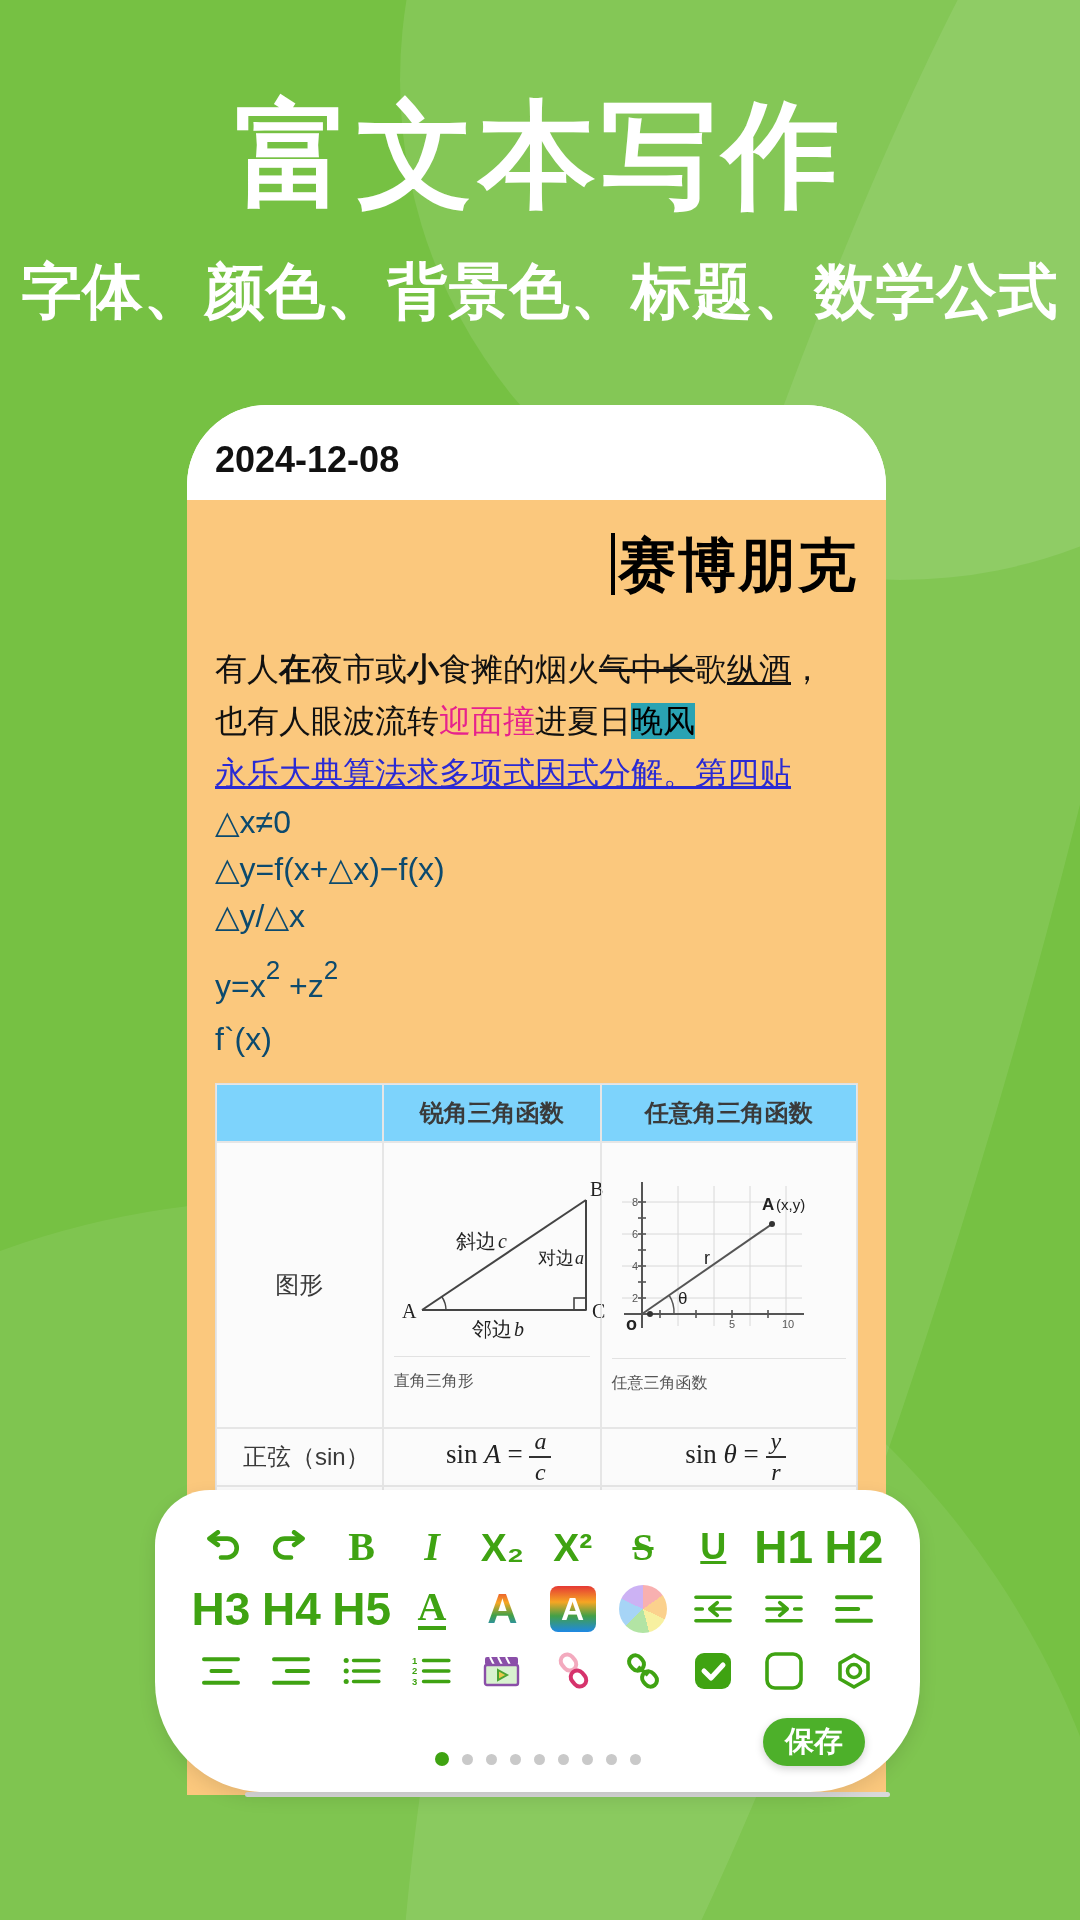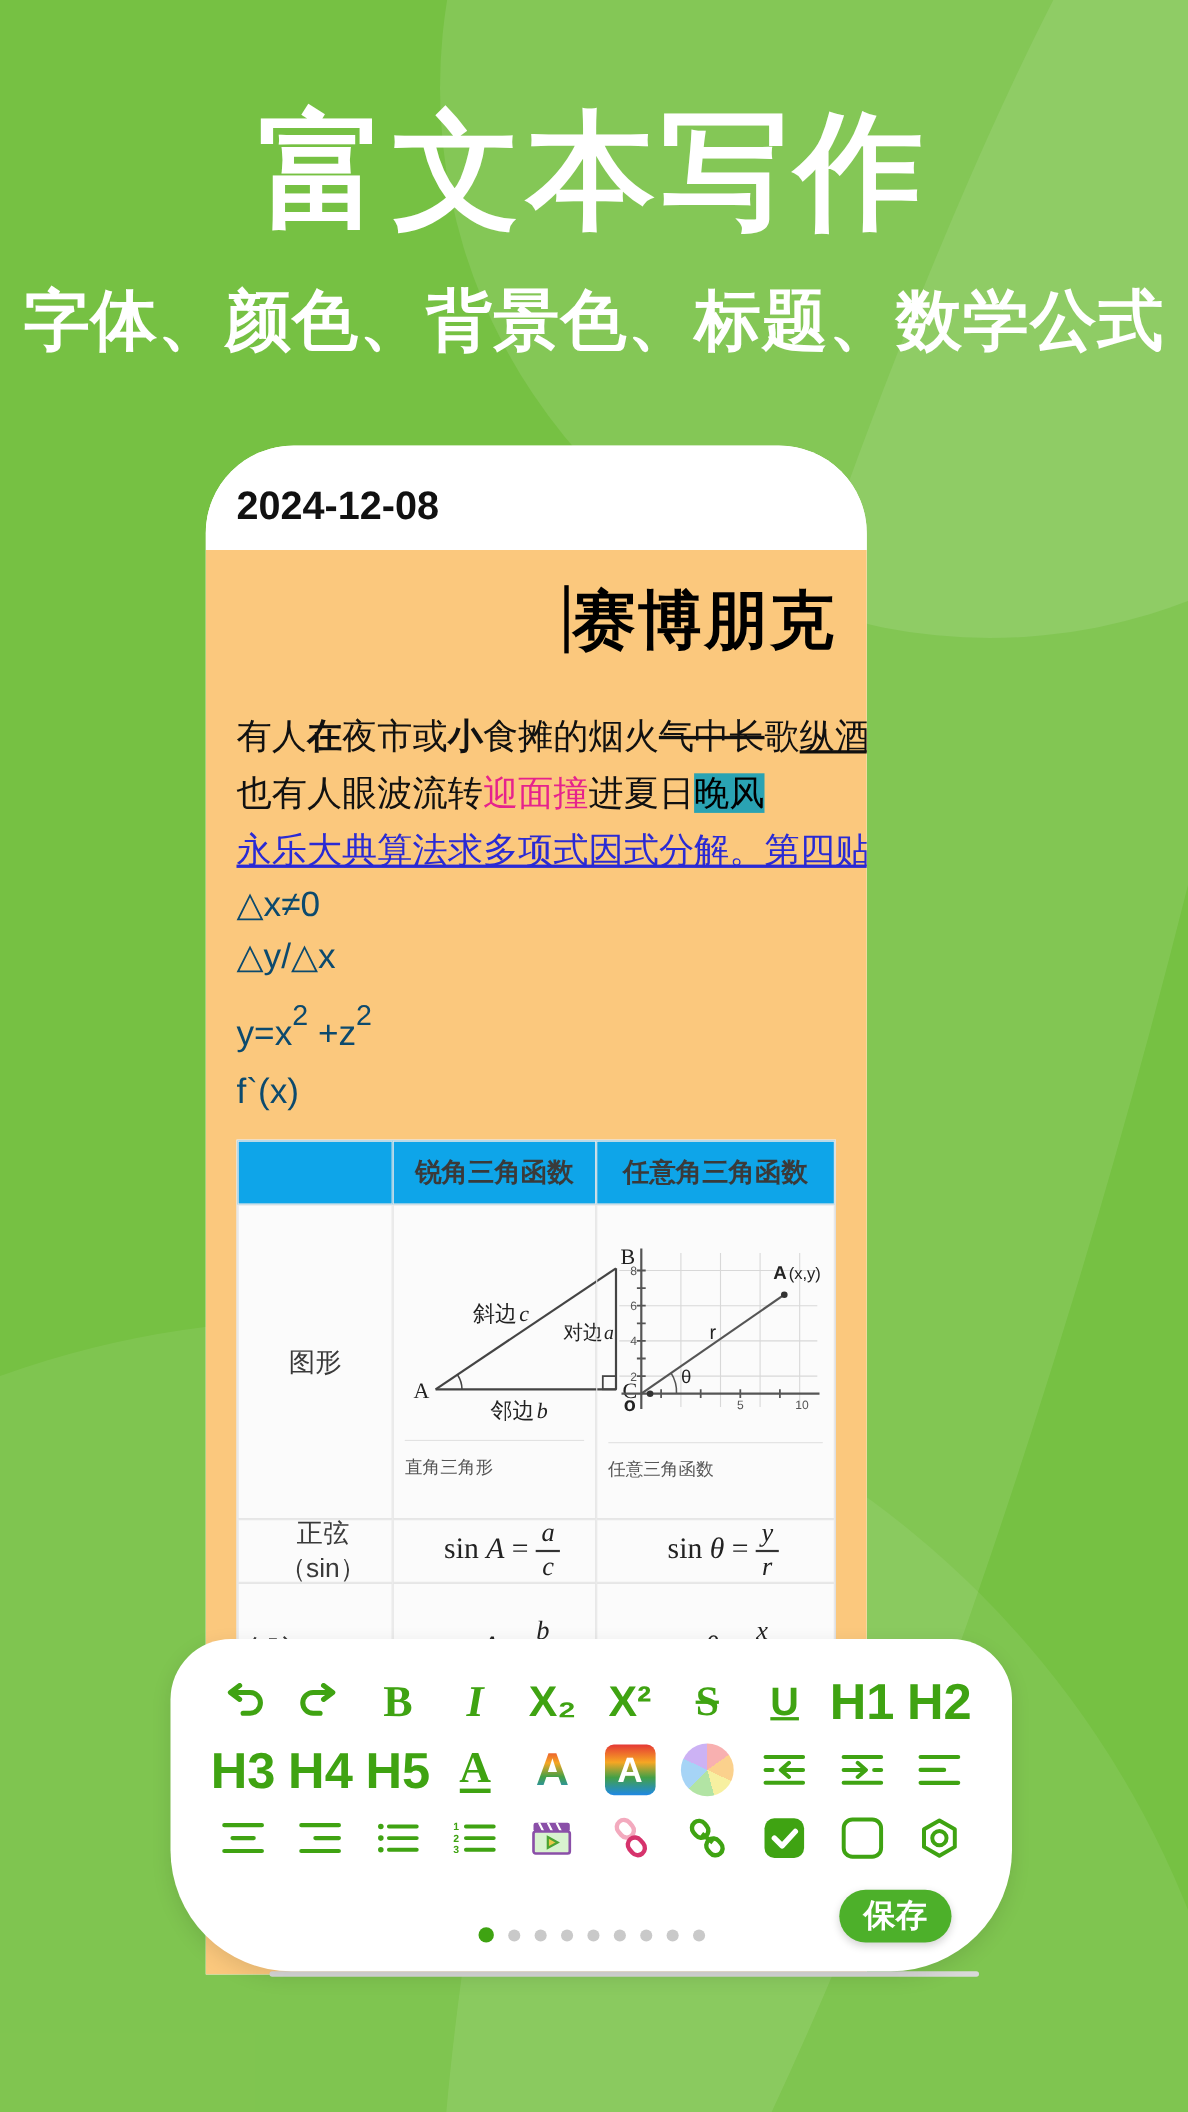--- a/index.html
+++ b/index.html
@@ -15,21 +15,21 @@
   .deco-tr { right:-320px; top:-420px; width:1000px; height:1000px; }
   .deco-bl { left:-560px; bottom:-980px; width:1700px; height:1700px; background:rgba(255,255,255,0.07); }
 
   
   .hero-title { position:absolute; top:78px; left:0; width:1080px; text-align:center;
                 color:#fff; font-size:116px; font-weight:bold; letter-spacing:6px; z-index:2; }
   .hero-subtitle { position:absolute; top:252px; left:0; width:1080px; text-align:center;
                    color:#fff; font-size:60px; font-weight:bold; letter-spacing:1px; z-index:2; }
 
   
-  .phone-card { position:absolute; left:187px; top:405px; width:601px; height:1390px;
+  .phone-card { position:absolute; left:187px; top:405px; width:699px; height:1390px;
                 background:#fff; border-radius:80px 80px 0 0; overflow:hidden; z-index:3; }
   .card-header { height:95px; background:#fff; padding:34px 0 0 28px; }
   .note-date { font-size:36px; font-weight:bold; color:#111; }
 
   .note-content { background:var(--orange,#fbc87d); height:1295px; padding:16px 28px 0; overflow:hidden; }
   .note-title-row { margin-top:8px; line-height:82px; white-space:nowrap;text-align:right; }
   .cursor { display:inline-block; width:4px; height:62px; background:#000;
             vertical-align:-10px; margin-right:3px; }
   .note-title { font-size:58px; font-weight:bold; color:#000; letter-spacing:2px; }
 
@@ -46,21 +46,21 @@
   .math { font-size:32px; color:#0c4a6e; line-height:47px; white-space:nowrap; }
   .math-sup-line { line-height:60px; }
   .math-sup-line sup { font-size:26px; vertical-align:18px; }
 
   
   .trig-table { margin-top:20px; width:100%; background:#fbfbfb;
                 border:1px solid #e0e0e0; color:#3a3a3a; }
   .t-row { display:grid; grid-template-columns:26% 34% 40%; }
   .t-cell { border:1px solid #e6e6e6; display:flex; align-items:center; justify-content:center;
             text-align:center; }
-  .t-head { height:58px; font-size:24px; font-weight:bold; background:#0ea5e9; }
+  .t-head { height:58px; font-size:24px; font-weight:bold; background:#7dd3fc; }
   .t-fig  { height:286px; }
   .t-frow { height:58px;padding-left:14px; }
   .t-crow { height:120px; }
   .t-label { font-size:24px; }
   .fig-box { display:flex; flex-direction:column; align-items:flex-start; width:100%; padding:6px 10px; }
   .fig-caption { font-size:16px; color:#555; border-top:1px solid #e2e2e2; width:100%;
                  text-align:left; padding-top:14px; margin-top:10px; }
   .formula { font-family:"Liberation Serif", serif; font-size:27px; color:#222; white-space:nowrap; }
   .formula i { font-style:italic; }
   .frac { display:inline-block; vertical-align:middle; text-align:center; font-size:24px; }
@@ -127,20 +127,21 @@
       <span class="cursor"></span><span class="note-title">赛博朋克</span>
     </div>
 
     <div class="para p-first"><span>有人</span><span class="b">在</span><span>夜市或</span><span class="b">小</span><span>食摊的烟火</span><span class="strike">气中长</span><span>歌</span><span class="under">纵酒</span><span>，</span></div>
 
     <div class="para"><span>也有人眼波流转</span><span class="pink">迎面撞</span><span>进夏日</span><span class="hl">晚风</span></div>
 
     <a class="note-link">永乐大典算法求多项式因式分解。第四贴</a>
 
     <div class="math">△x≠0</div>
+    <div class="math">△y=f(x+△x)−f(x)</div>
     <div class="math">△y/△x</div>
     <div class="math math-sup-line"><span>y=x</span><sup>2</sup><span> +z</span><sup>2</sup></div>
     <div class="math">f`(x)</div>
 
     <div class="trig-table">
       <div class="t-row">
         <div class="t-cell t-head"></div>
         <div class="t-cell t-head">锐角三角函数</div>
         <div class="t-cell t-head">任意角三角函数</div>
       </div>

